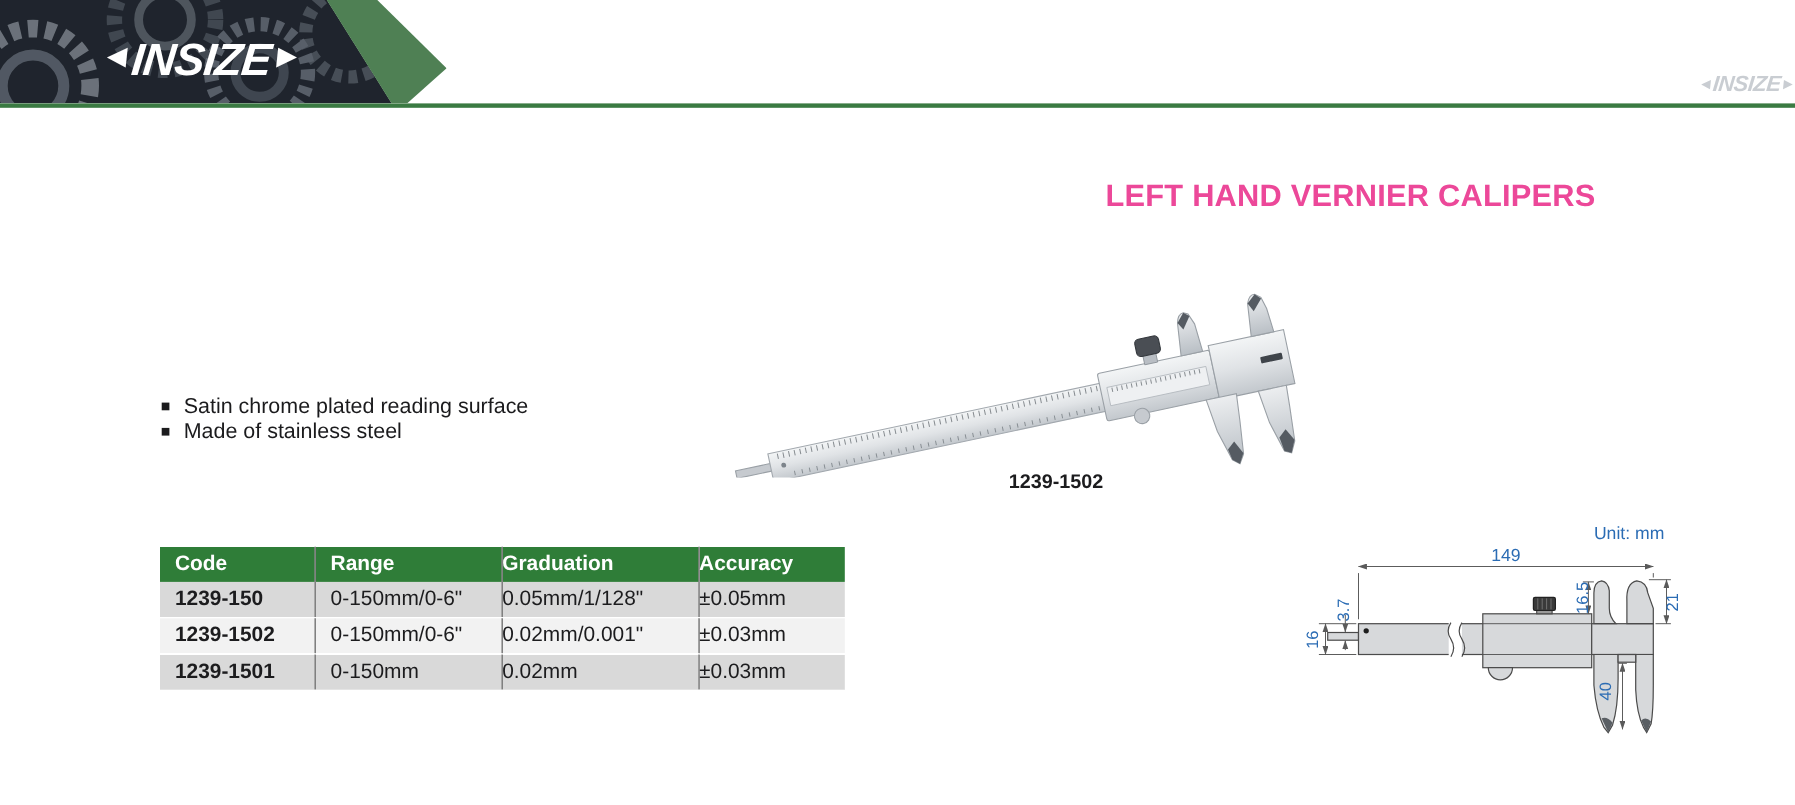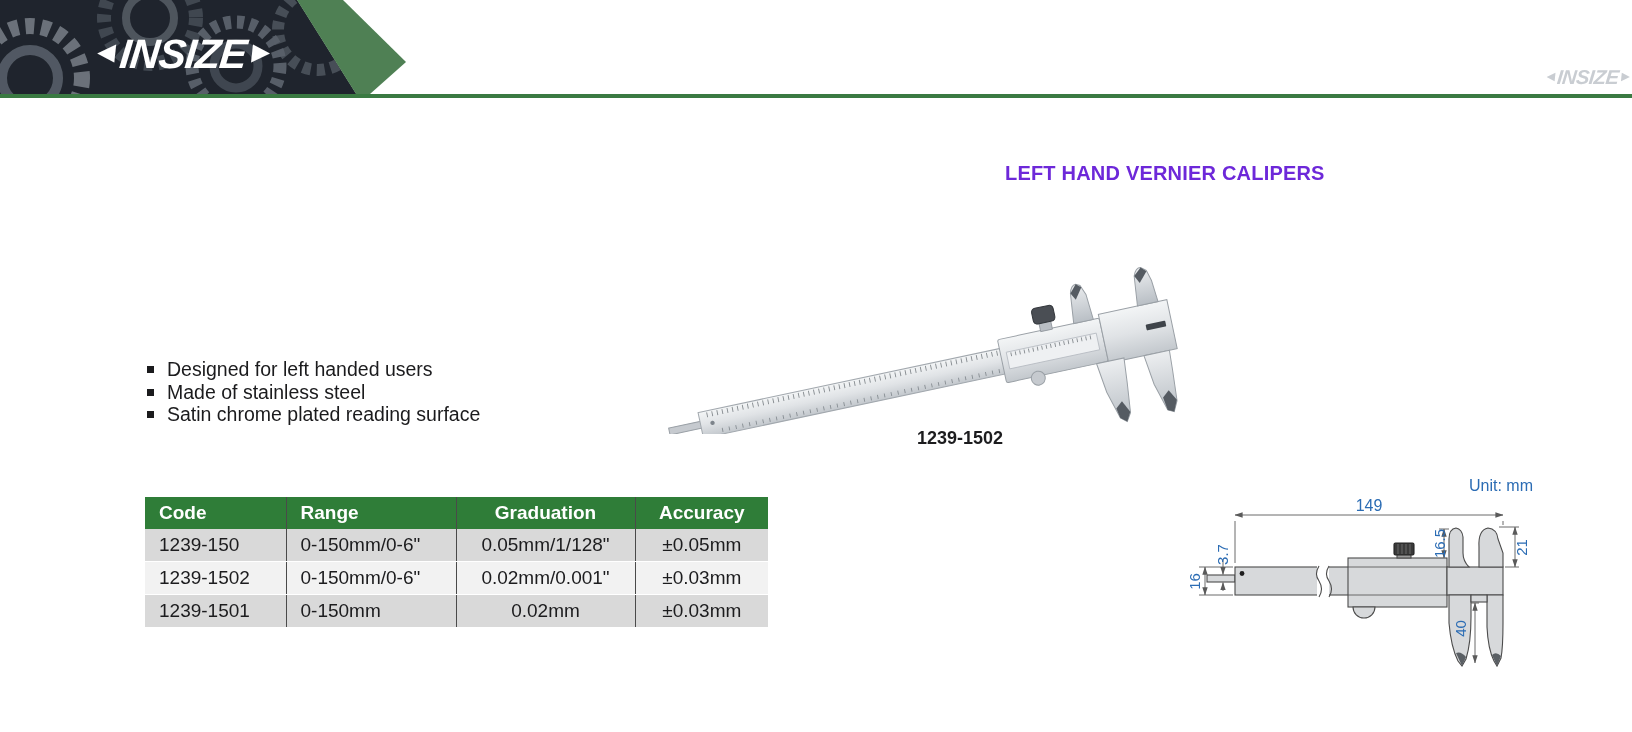--- a/index.html
+++ b/index.html
@@ -16,45 +16,45 @@
     clip-path:polygon(297px 0,343px 0,406px 62px,370px 94px,356px 94px);}
   .green-line{left:0;top:94px;width:1632px;height:4px;background:#3a7a42;}
   .brand-logo{left:88px;top:26px;width:190px;height:56px;display:flex;align-items:center;justify-content:center;
     color:#ffffff;font-weight:bold;font-style:italic;font-size:41px;letter-spacing:-1px;transform:skewX(-6deg);}
   .brand-logo .arrow{font-size:30px;font-style:normal;line-height:1;position:relative;top:-2px;}
   .watermark{left:1520px;top:64px;width:112px;height:26px;display:flex;align-items:center;justify-content:flex-end;
     color:#c9cdd2;font-weight:bold;font-style:italic;font-size:20px;letter-spacing:-0.5px;transform:skewX(-6deg);}
   .watermark .arrow{font-size:14px;font-style:normal;position:relative;top:-1px;}
 
   
-  .page-title{left:1005px;top:162px;width:470px;font-size:20px;font-weight:bold;color:#6d28d9;letter-spacing:0.2px;}
+  .page-title{left:1005px;top:162px;width:470px;font-size:28px;font-weight:bold;color:#ec4899;letter-spacing:0.2px;}
   .features{left:147px;top:358px;}
   .feature{display:flex;align-items:flex-start;line-height:22.5px;font-size:19.5px;color:#1b1b1d;}
   .bullet{width:7px;height:7px;background:#1b1b1d;margin:8px 13px 0 0;flex:0 0 auto;}
 
   
   .product-caption{left:860px;top:428px;width:200px;text-align:center;font-size:18px;font-weight:bold;}
 
   
   .spec-table{left:145px;top:497px;}
   table{border-collapse:collapse;table-layout:fixed;width:623px;font-size:19px;}
   th,td{height:32px;padding:0;overflow:hidden;white-space:nowrap;}
   thead th{background:#2f7d38;color:#ffffff;font-weight:bold;}
   th.l,td.l{text-align:left;padding-left:14px;}
-  th.c,td.c{text-align:center;}
+  th.c,td.c{text-align:left;}
   tbody tr:nth-child(odd) td{background:#d9d9d9;}
   tbody tr:nth-child(even) td{background:#f2f2f2;}
   tbody td{border-bottom:1px solid #ffffff;}
   th+th,td+td{border-left:1px solid #4a4a4a;margin-left:18px;}
-  td.code{font-weight:normal;}
+  td.code{font-weight:bold;}
 
   
   .dimlabel{color:#2b6cb4;font-size:15px;text-align:center;}
   .rot{width:44px;transform:rotate(-90deg);transform-origin:center center;}
-  .unit-label{left:1449px;top:477px;font-size:16px;color:#2b6cb4;margin-left:20px;}
+  .unit-label{left:1449px;top:477px;font-size:16px;color:#2b6cb4;}
 </style>
 </head>
 <body>
 
 <div class="abs photo-band">
   <svg width="356" height="94" viewBox="0 0 356 94">
     <rect x="0" y="0" width="356" height="94" fill="#21262e"></rect>
     <circle cx="30" cy="78" r="52" fill="none" stroke="#aab1ba" stroke-width="16" stroke-dasharray="9 7" opacity="0.85"></circle>
     <circle cx="30" cy="78" r="28" fill="none" stroke="#828b96" stroke-width="10" opacity="0.8"></circle>
     <circle cx="150" cy="18" r="46" fill="none" stroke="#6a727d" stroke-width="14" stroke-dasharray="8 6" opacity="0.7"></circle>
@@ -76,29 +76,25 @@
     <span>INSIZE</span>
     <span class="arrow">►</span>
 </div>
 <div class="abs green-line"></div>
 
 <div class="abs page-title">LEFT HAND VERNIER CALIPERS</div>
 
 <div class="abs features">
   <div class="feature">
     <span class="bullet"></span>
-    <span>Designed for left handed users</span>
+    <span>Satin chrome plated reading surface</span>
   </div>
   <div class="feature">
     <span class="bullet"></span>
     <span>Made of stainless steel</span>
-  </div>
-  <div class="feature">
-    <span class="bullet"></span>
-    <span>Satin chrome plated reading surface</span>
   </div>
 </div>
 
 <svg class="abs" style="left:648px;top:262px;" width="560" height="172" viewBox="0 0 560 172">
   <defs>
     <linearGradient id="met" x1="0" y1="0" x2="0" y2="1">
       <stop offset="0" stop-color="#f3f5f6"></stop>
         <stop offset="0.5" stop-color="#e0e3e6"></stop>
         <stop offset="1" stop-color="#c3c8cd"></stop>
     </linearGradient>

